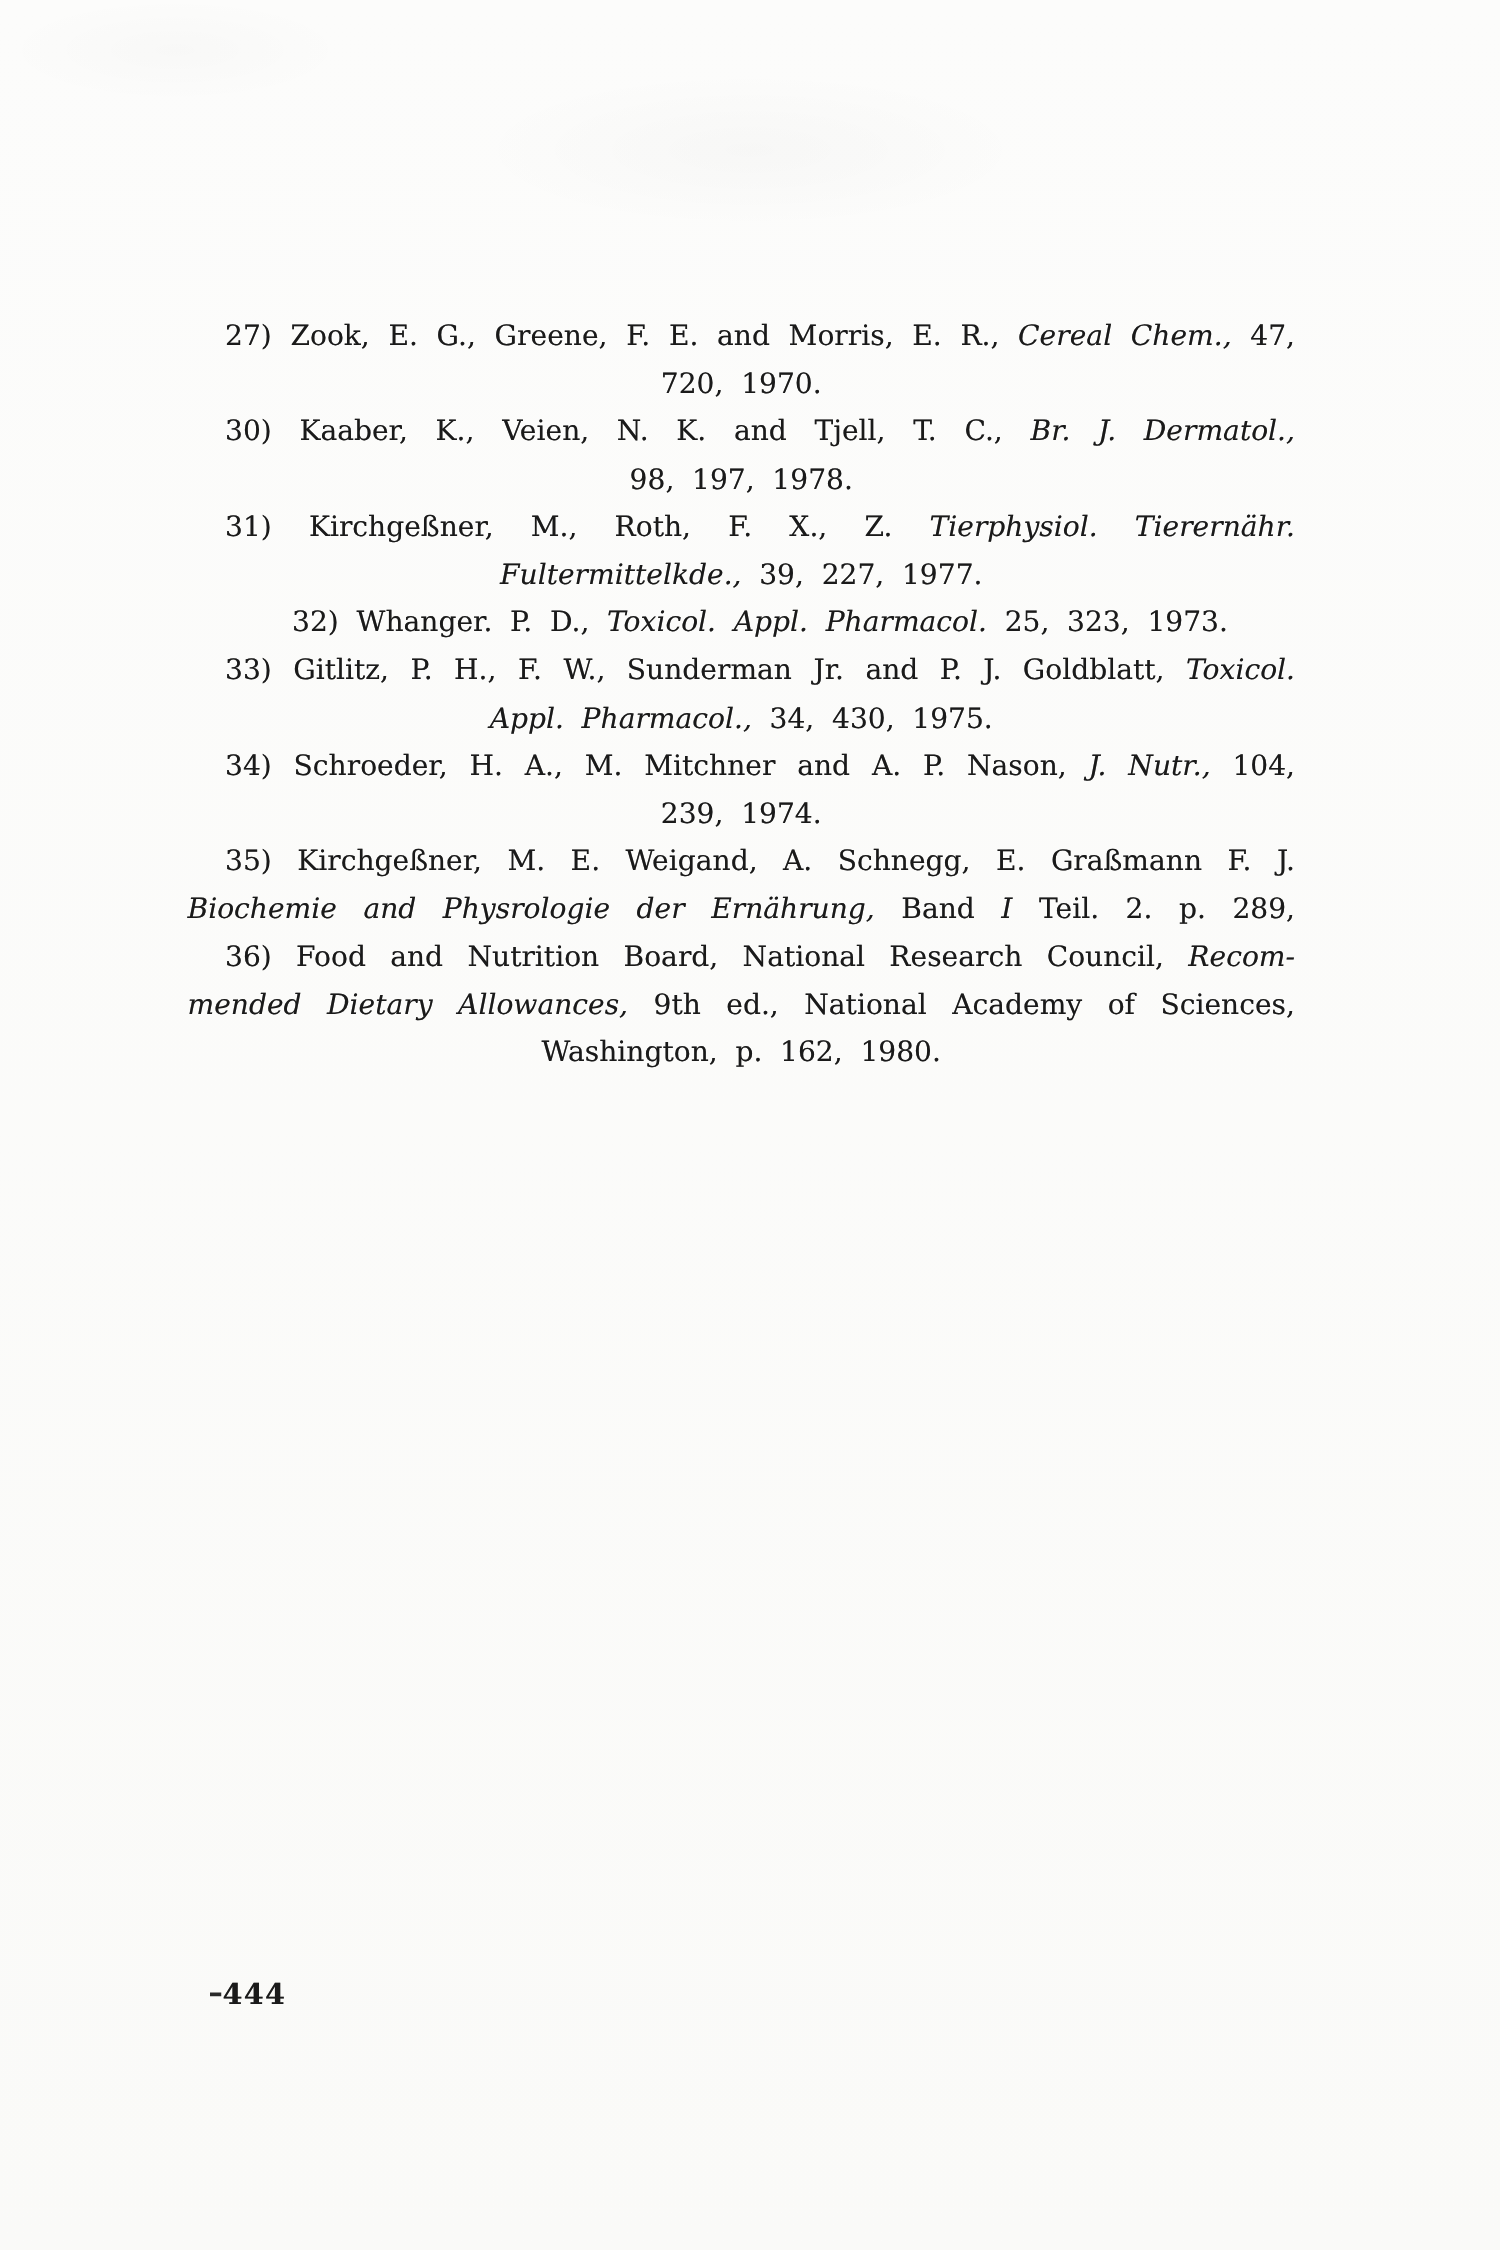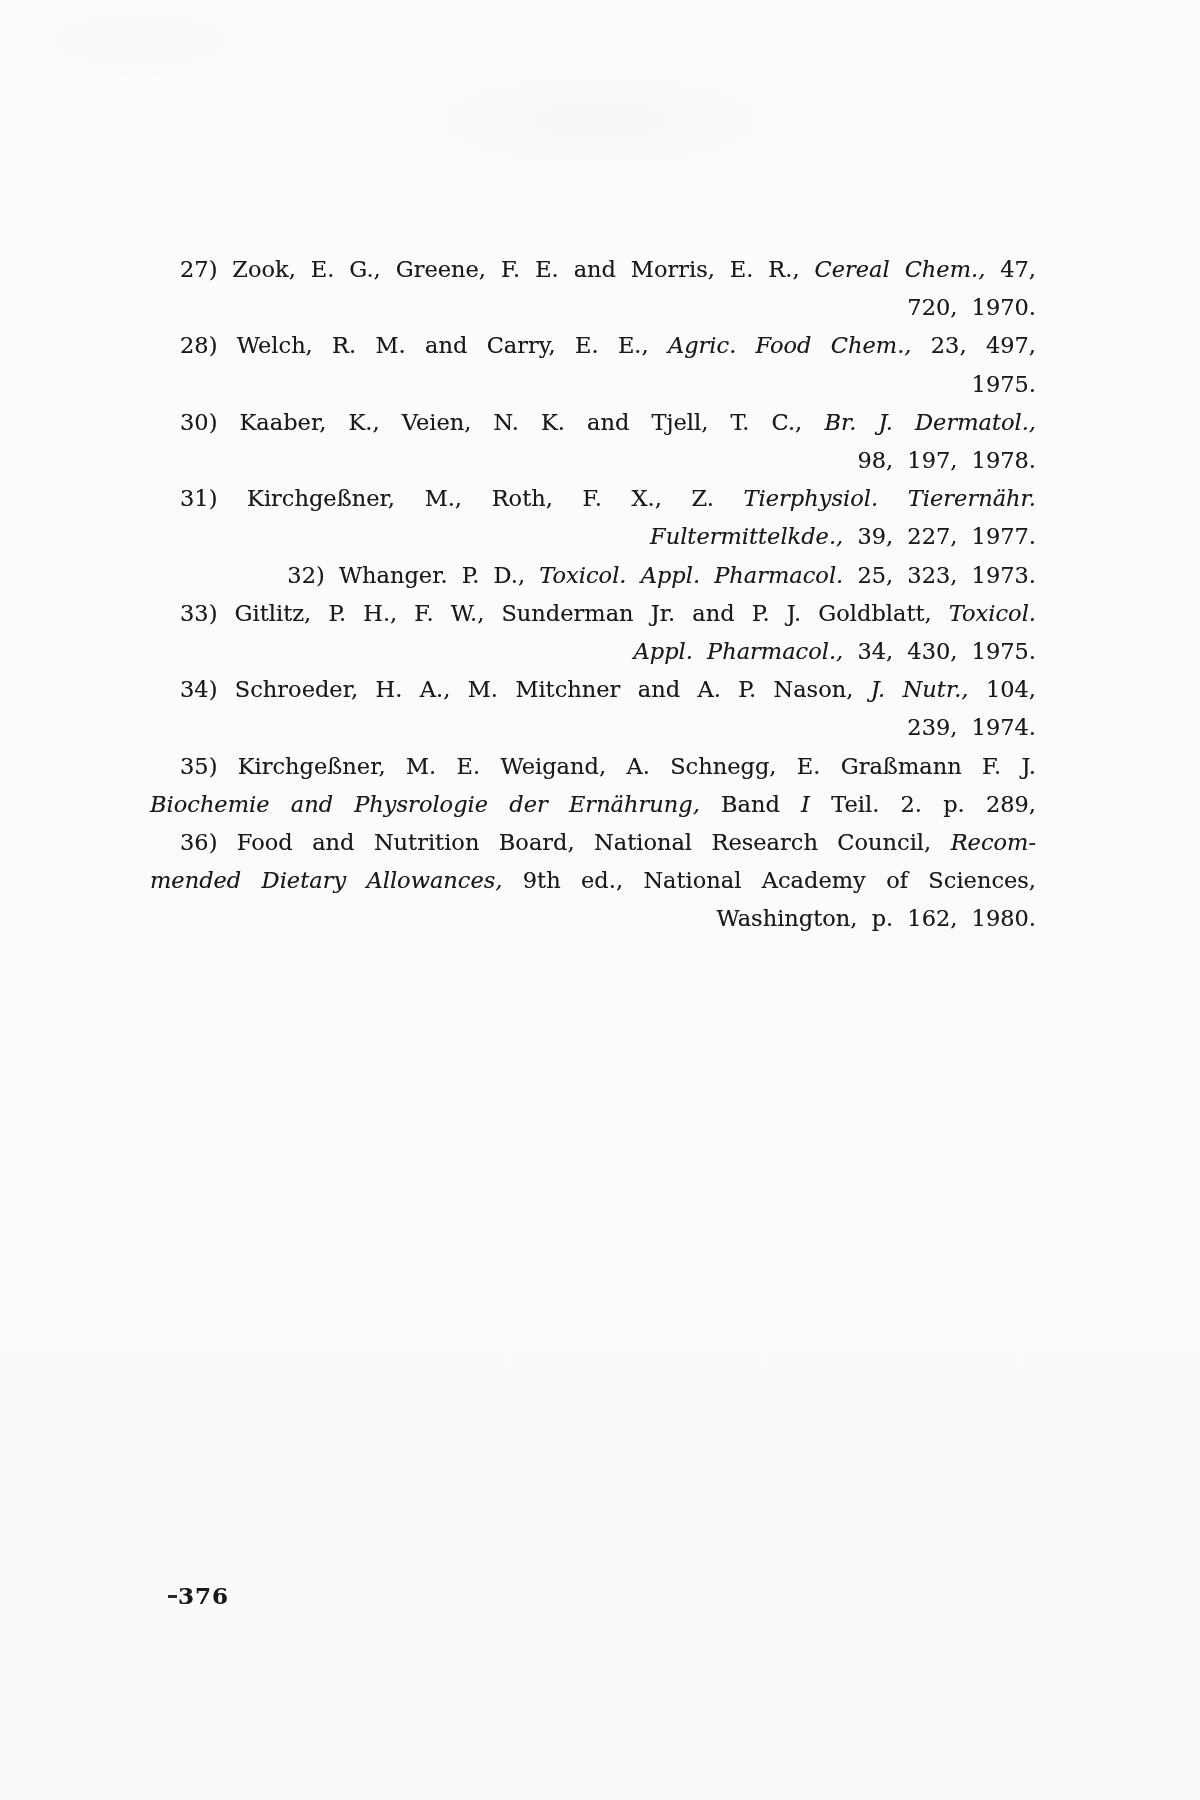--- a/index.html
+++ b/index.html
@@ -21,21 +21,21 @@
   }
   .refs {
     position: absolute;
     left: 150px;
     top: 250px;
     width: 886px;
     font-size: 22.5px;
     line-height: 38.2px;
     text-shadow: 0 0 0.4px rgba(0,0,0,0.45);
   }
-  .line { text-align: right; }
+  .line { text-align: center; }
   .line:not(.just) { word-spacing: 7px; }
   .line.just {
     text-align: justify;
     text-align-last: justify;
     word-spacing: 2px;
   }
   .line.ind { text-indent: 30px; }
   .it { font-style: italic; }
   .pagenum {
     position: absolute;
@@ -59,24 +59,20 @@
 </head>
 <body>
 
 <div class="page">
   <div class="refs" id="refs">
       <div>
         <div class="line just ind"><span>27) Zook, E. G., Greene, F. E. and Morris, E. R., </span><span class="it">Cereal Chem.,</span><span> 47,</span></div>
         <div class="line"><span>720, 1970.</span></div>
       </div>
       <div>
-        <div class="line just ind"><span>28) Welch, R. M. and Carry, E. E., </span><span class="it">Agric. Food Chem.,</span><span> 23, 497,</span></div>
-        <div class="line"><span>1975.</span></div>
-      </div>
-      <div>
         <div class="line just ind"><span>30) Kaaber, K., Veien, N. K. and Tjell, T. C., </span><span class="it">Br. J. Dermatol.,</span></div>
         <div class="line"><span>98, 197, 1978.</span></div>
       </div>
       <div>
         <div class="line just ind"><span>31) Kirchgeßner, M., Roth, F. X., Z. </span><span class="it">Tierphysiol. Tierernähr.</span></div>
         <div class="line"><span class="it">Fultermittelkde.,</span><span> 39, 227, 1977.</span></div>
       </div>
       <div>
         <div class="line ind"><span>32) Whanger. P. D., </span><span class="it">Toxicol. Appl. Pharmacol.</span><span> 25, 323, 1973.</span></div>
       </div>
@@ -91,14 +87,14 @@
       <div>
         <div class="line just ind"><span>35) Kirchgeßner, M. E. Weigand, A. Schnegg, E. Graßmann F. J.</span></div>
         <div class="line just"><span class="it">Biochemie and Physrologie der Ernährung,</span><span> Band </span><span class="it">I</span><span> Teil. 2. p. 289,</span></div>
       </div>
       <div>
         <div class="line just ind"><span>36) Food and Nutrition Board, National Research Council, </span><span class="it">Recom-</span></div>
         <div class="line just"><span class="it">mended Dietary Allowances,</span><span> 9th ed., National Academy of Sciences,</span></div>
         <div class="line"><span>Washington, p. 162, 1980.</span></div>
       </div>
     </div>
-  <div class="pagenum">376</div>
+  <div class="pagenum">444</div>
 </div>
 
 </body></html>

